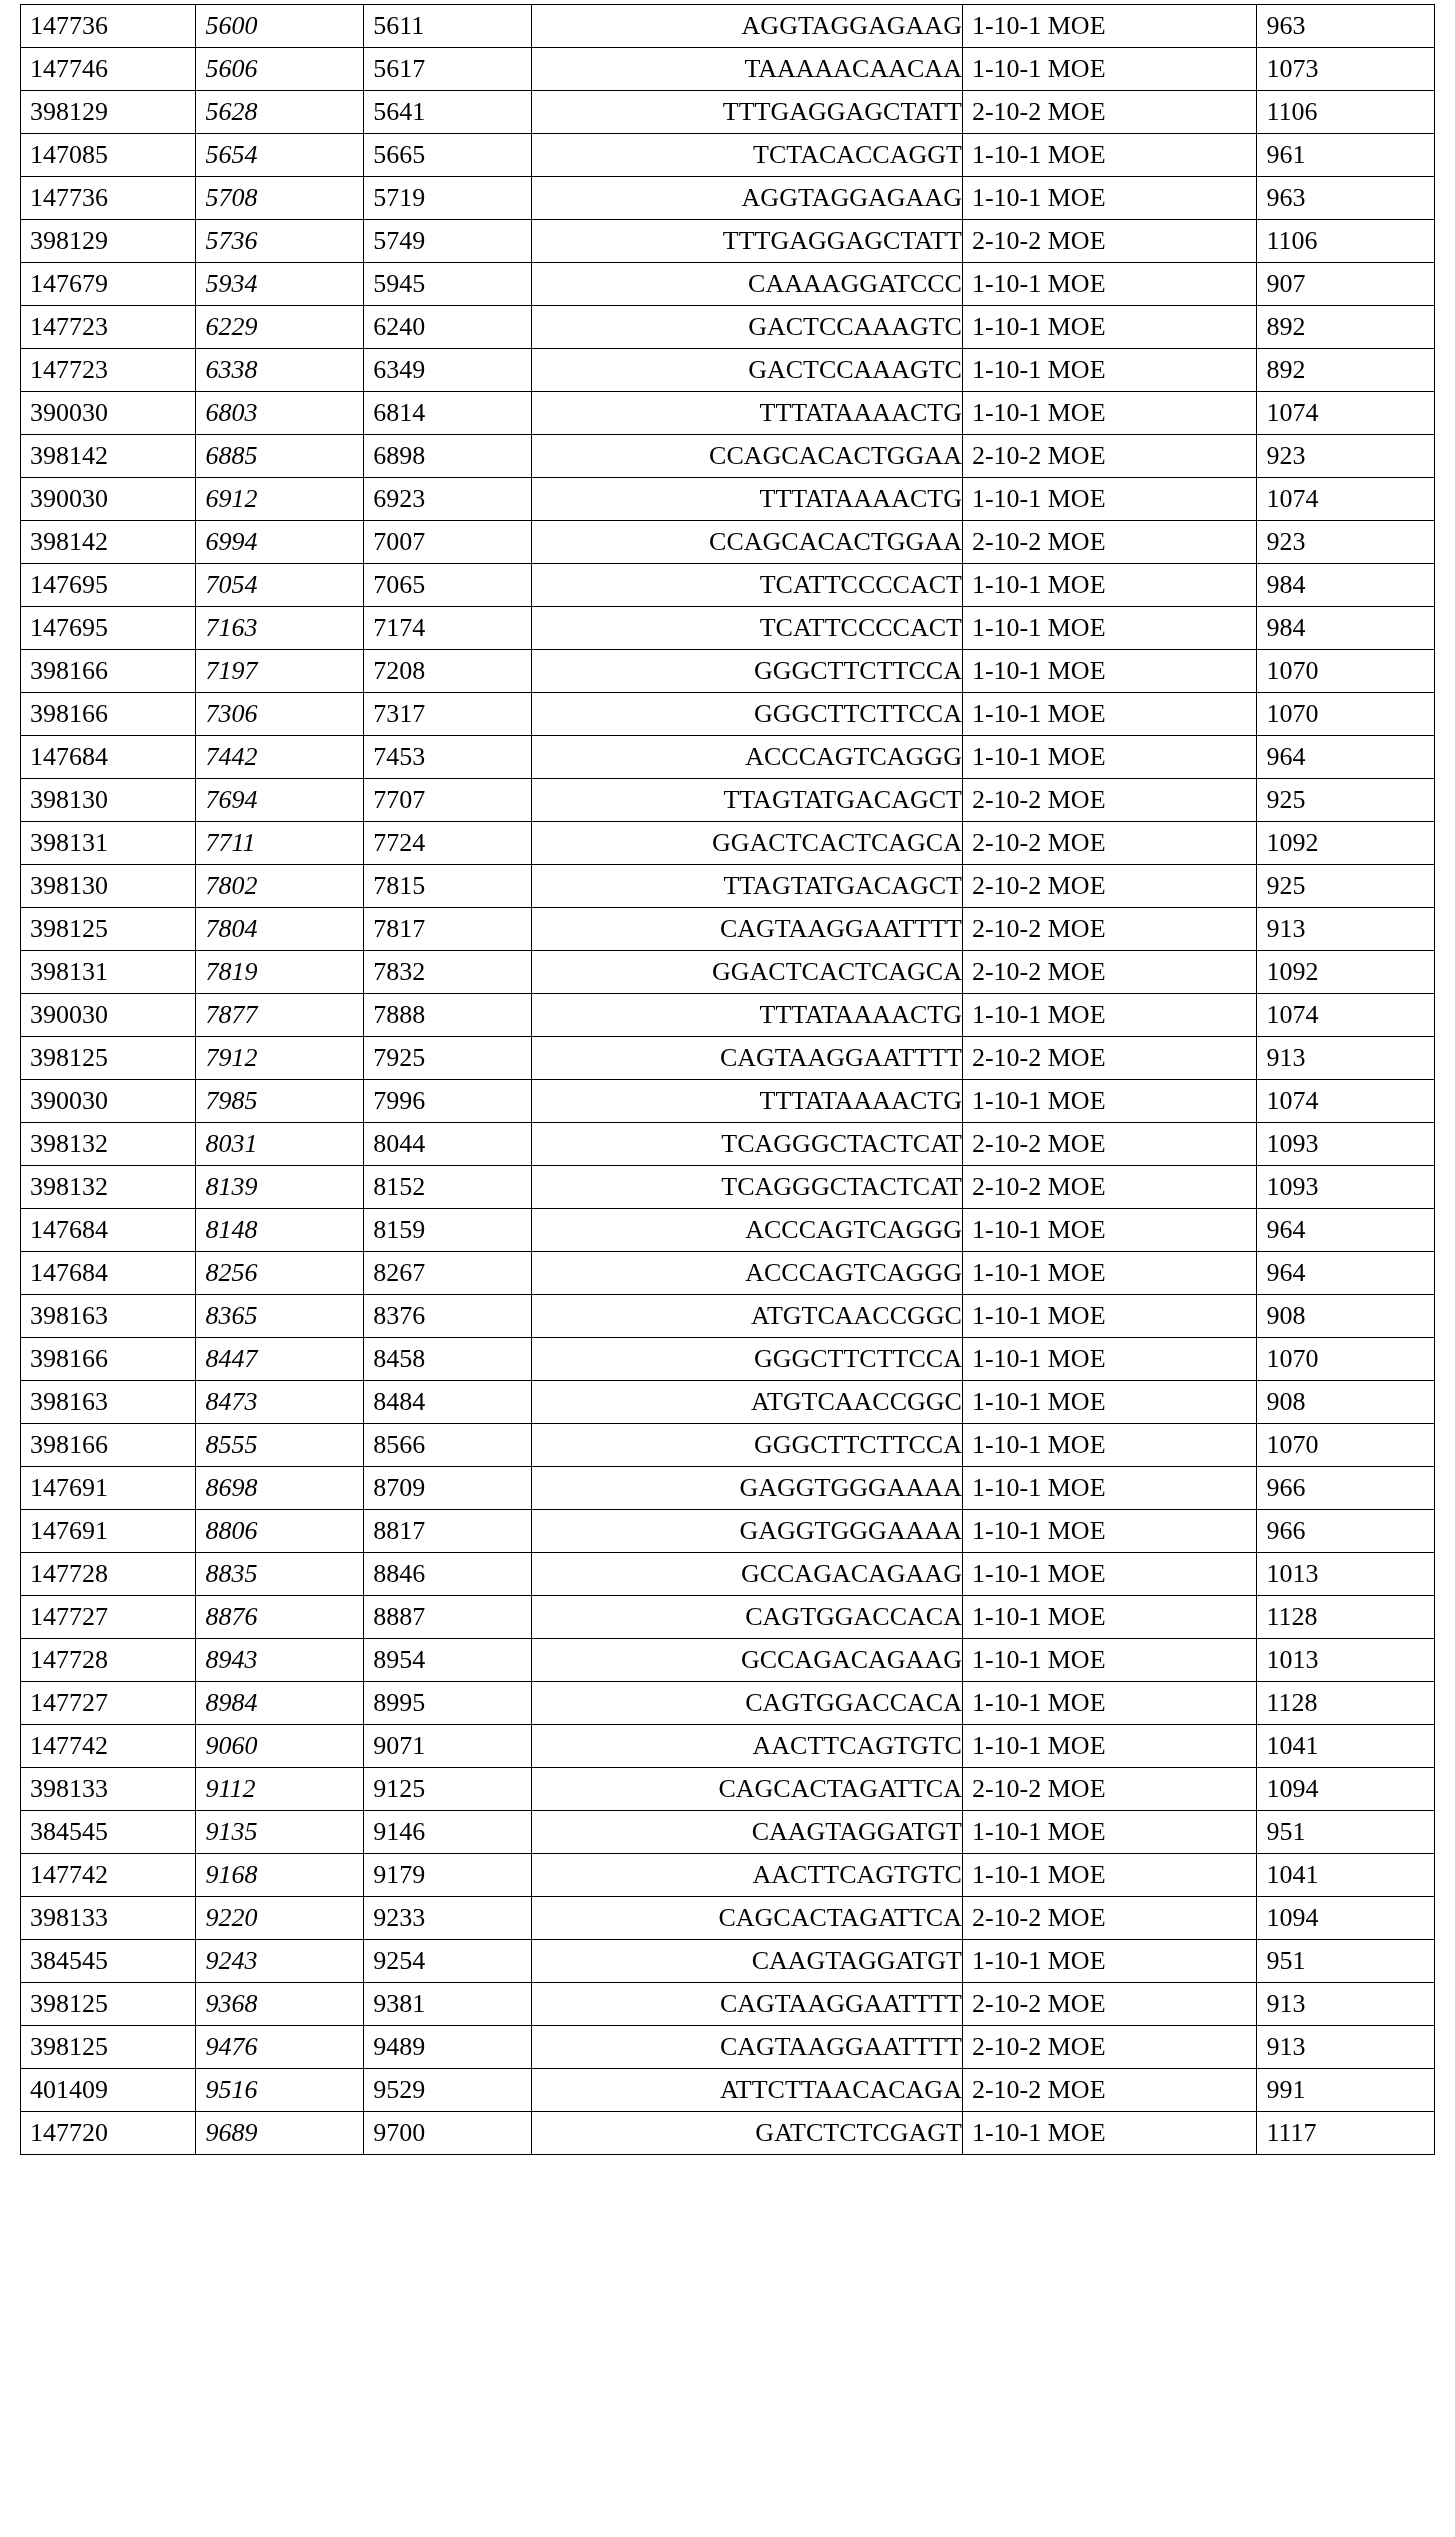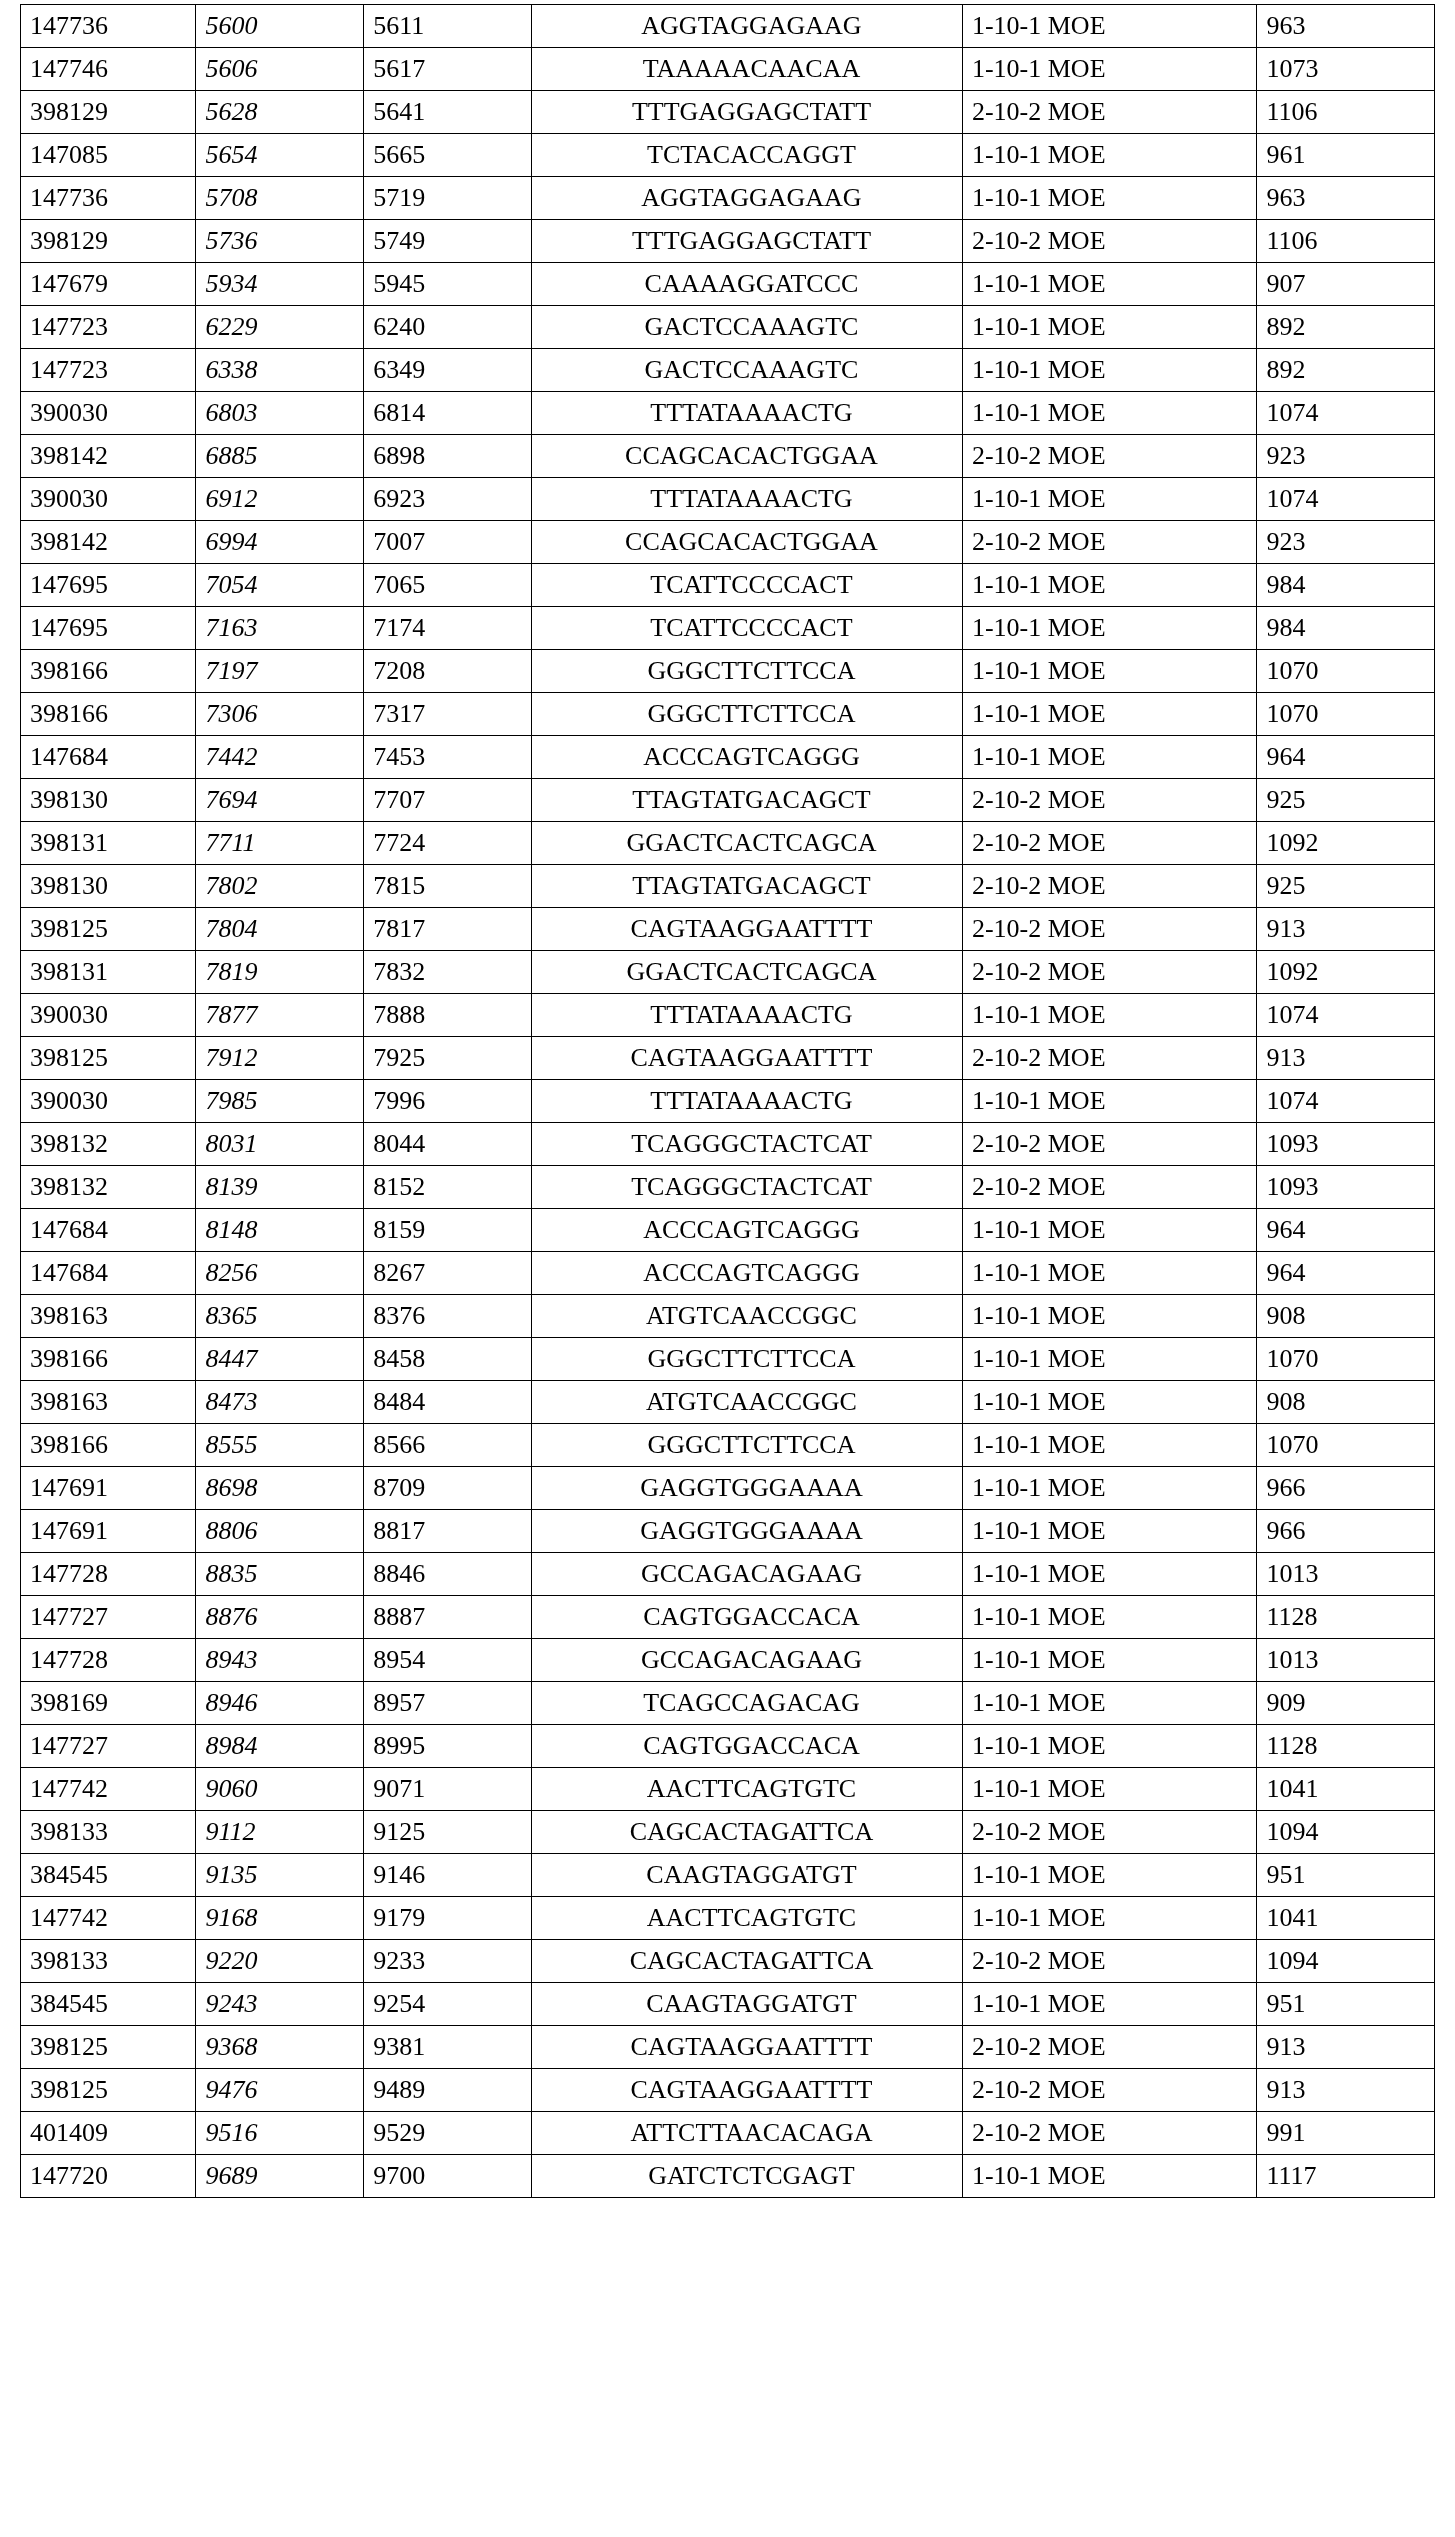--- a/index.html
+++ b/index.html
@@ -34,21 +34,21 @@
     font-size: 26px;
     line-height: 38px;
     font-family: "Liberation Serif", serif;
     white-space: nowrap;
     overflow: hidden;
     vertical-align: middle;
   }
   td.c-id      { width: 152px; }
   td.c-start   { width: 145px; font-style: italic; }
   td.c-stop    { width: 145px; }
-  td.c-seq     { width: 388px; text-align: center; padding-left: 0; }
+  td.c-seq     { width: 388px; text-align: right; padding-left: 0; }
   td.c-chem    { width: 262px; padding-left: 0; }
   td.c-len     { width: 154px; }
 </style>
 </head>
 <body>
 
 <div class="page">
   <table class="seq-table">
     <tbody>
         <tr>
@@ -357,28 +357,20 @@
         </tr>
         <tr>
           <td class="c-id">147728</td>
           <td class="c-start">8943</td>
           <td class="c-stop">8954</td>
           <td class="c-seq">GCCAGACAGAAG</td>
           <td class="c-chem">1-10-1 MOE</td>
           <td class="c-len">1013</td>
         </tr>
         <tr>
-          <td class="c-id">398169</td>
-          <td class="c-start">8946</td>
-          <td class="c-stop">8957</td>
-          <td class="c-seq">TCAGCCAGACAG</td>
-          <td class="c-chem">1-10-1 MOE</td>
-          <td class="c-len">909</td>
-        </tr>
-        <tr>
           <td class="c-id">147727</td>
           <td class="c-start">8984</td>
           <td class="c-stop">8995</td>
           <td class="c-seq">CAGTGGACCACA</td>
           <td class="c-chem">1-10-1 MOE</td>
           <td class="c-len">1128</td>
         </tr>
         <tr>
           <td class="c-id">147742</td>
           <td class="c-start">9060</td>

